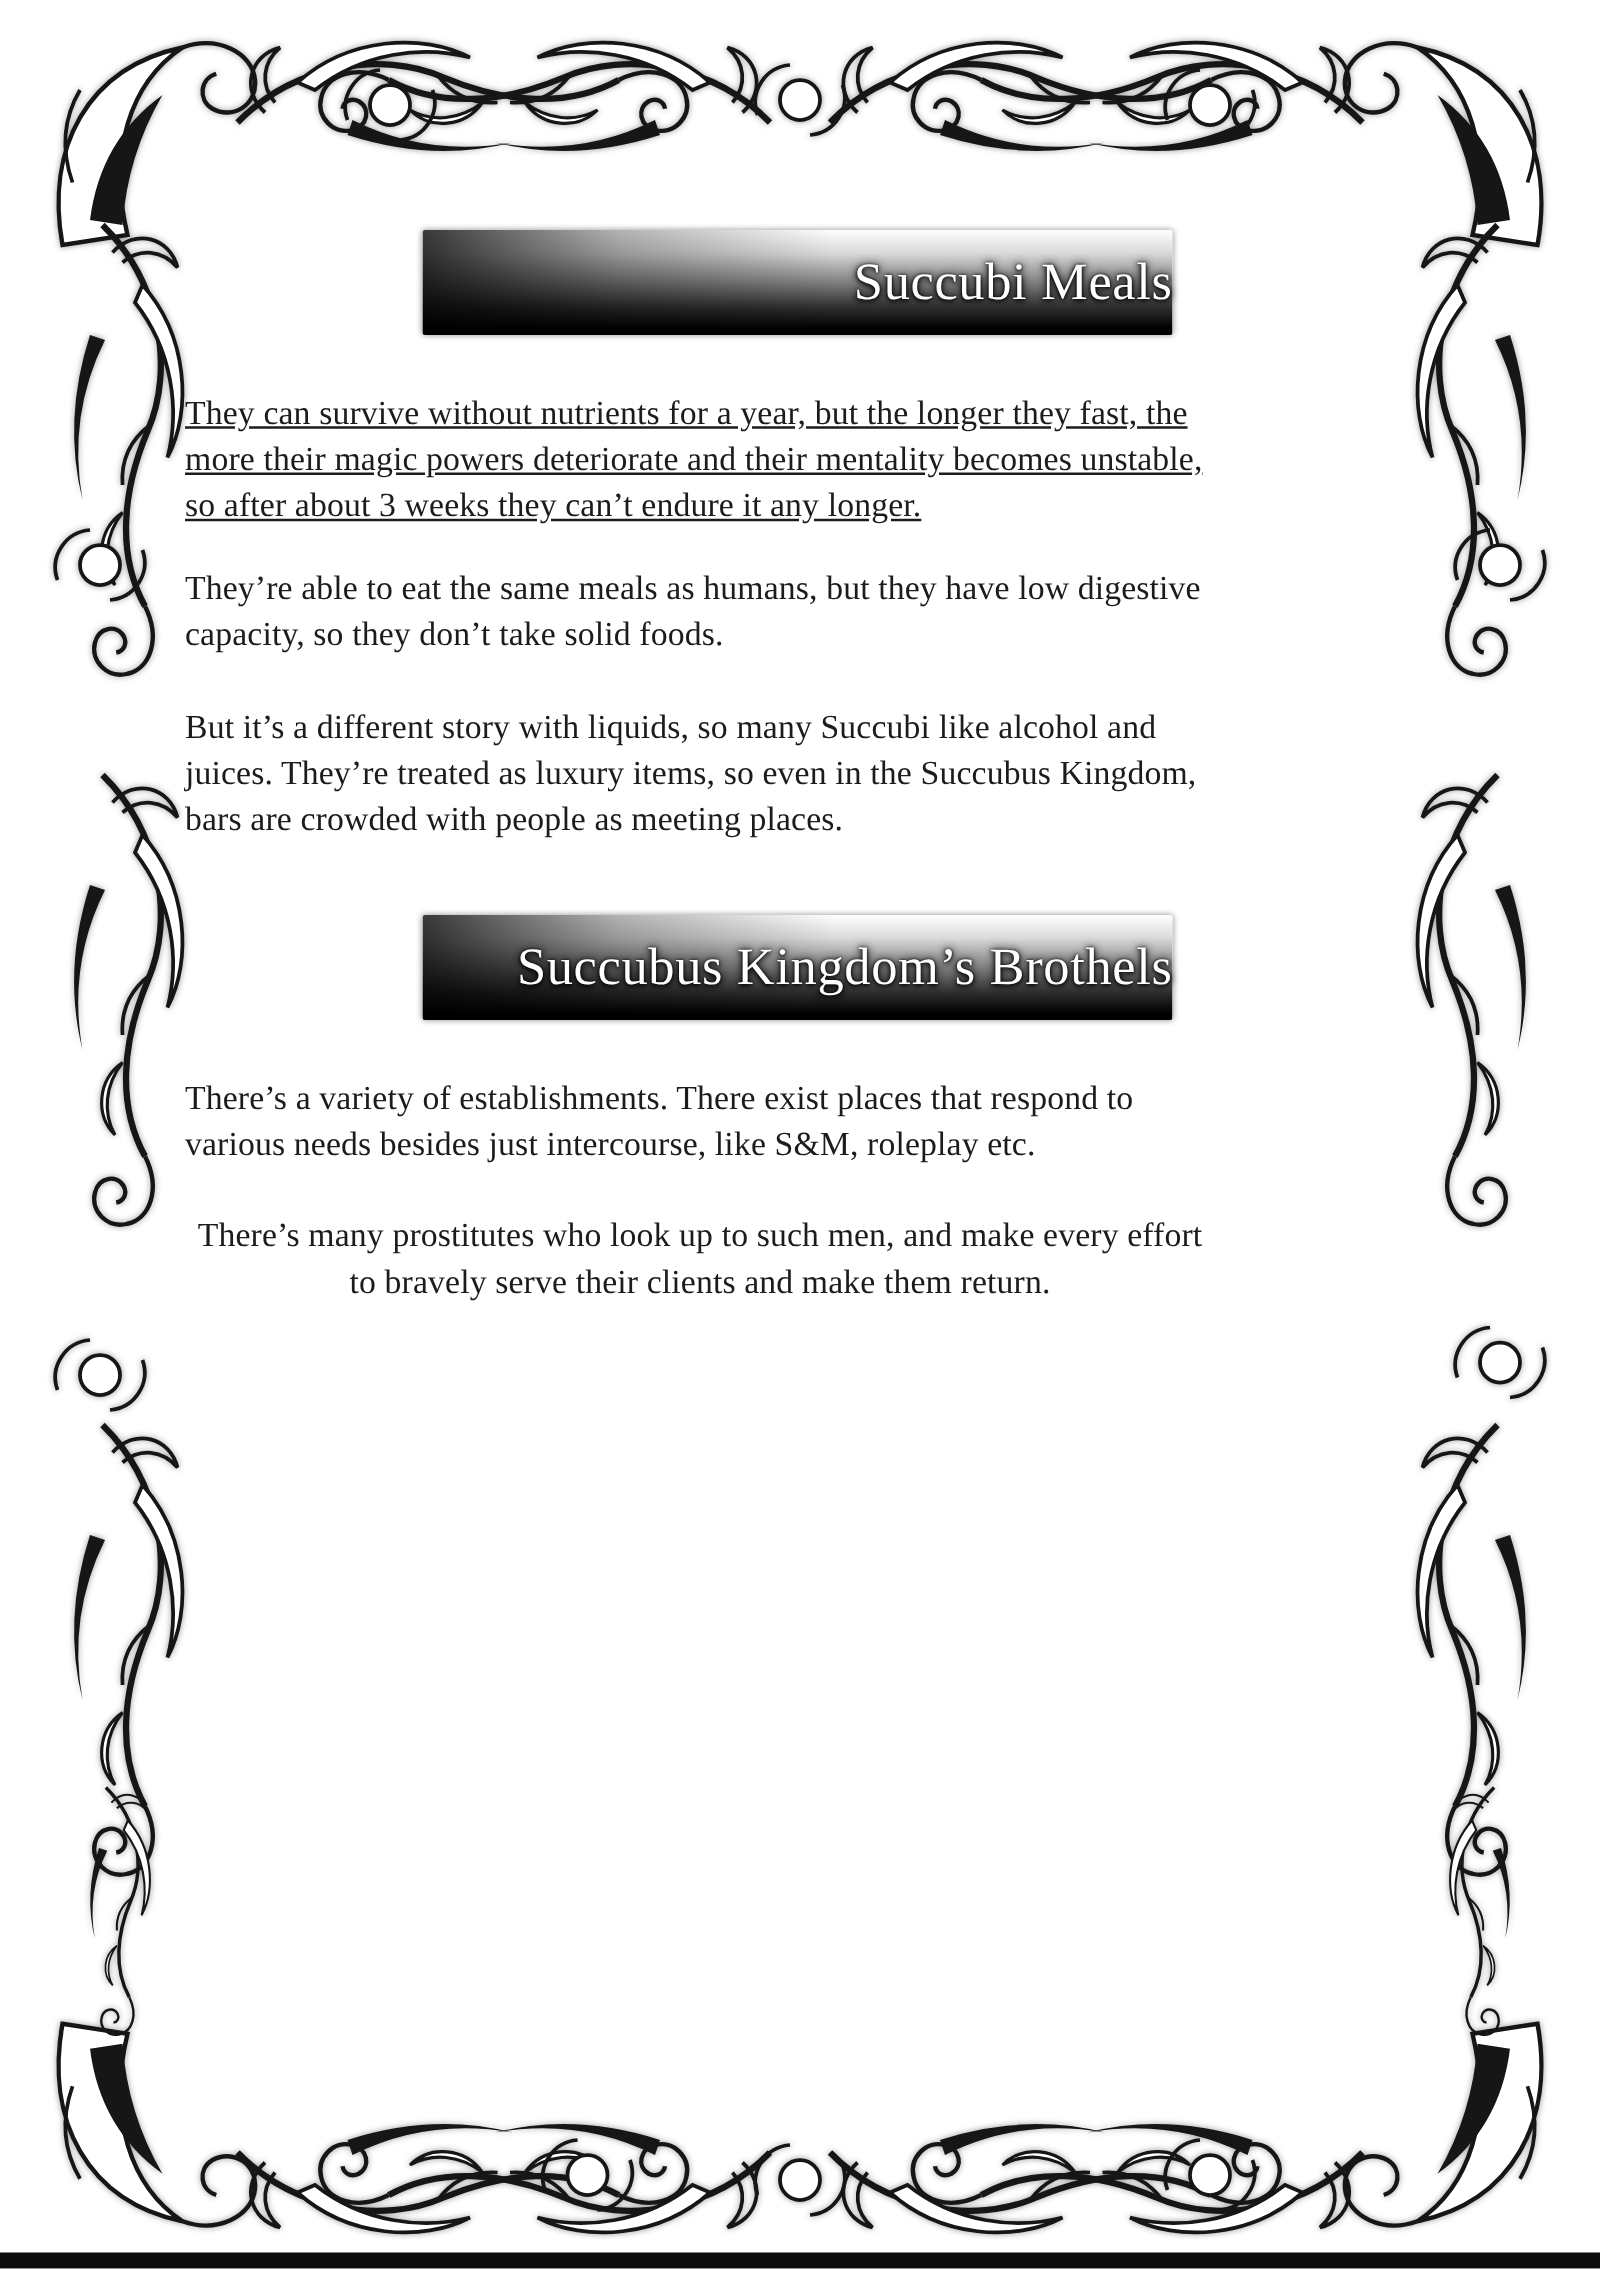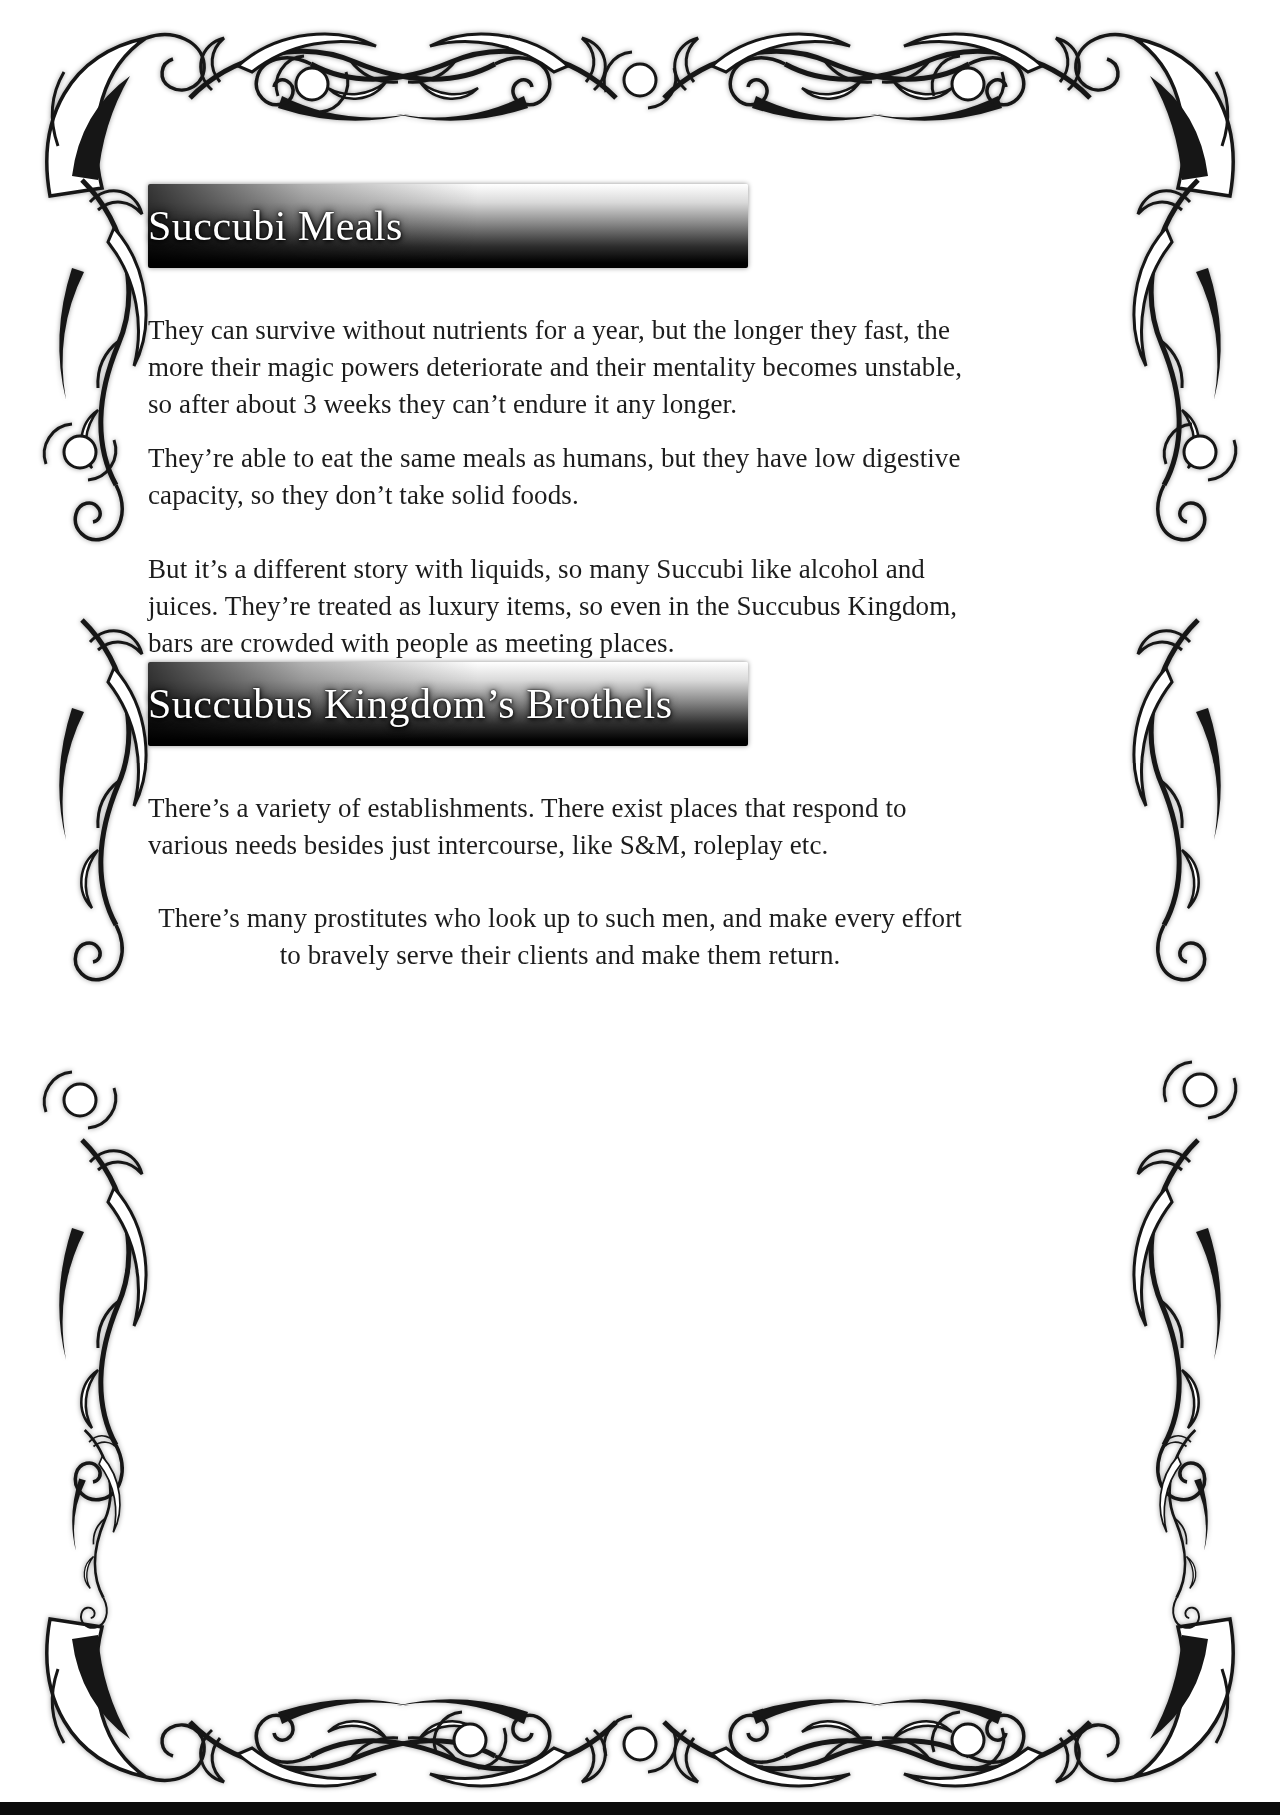--- a/index.html
+++ b/index.html
@@ -16,44 +16,44 @@
     pointer-events:none;
   }
   .scan-edge{
     position:absolute;left:0;right:0;bottom:0;height:13px;background:#0b0b0b;
   }
   .content{
     position:absolute;left:148px;top:184px;width:824px;
     color:#1c1c1c;
   }
   .banner{
-    width:600px;height:84px;
+    width:600px;height:84px;margin-left:190px;
     background:
       linear-gradient(to right, rgba(0,0,0,0.78) 0%, rgba(0,0,0,0.30) 26%, rgba(0,0,0,0) 55%),
       linear-gradient(to bottom, #ffffff 0%, #d9d9d9 22%, #8c8c8c 46%, #2e2e2e 74%, #000000 94%);
     border-radius:2px;
     box-shadow:0 0 5px rgba(0,0,0,0.45);
-    text-align:left;
+    text-align:right;
     color:#ffffff;
     font-size:42px;line-height:84px;
     letter-spacing:0.5px;
     text-shadow:0 0 8px rgba(0,0,0,0.95), 0 2px 4px rgba(0,0,0,0.85), 0 0 2px rgba(0,0,0,0.9);
     white-space:nowrap;
   }
   .banner.first{margin-bottom:44px;}
   .banner.second{margin-bottom:44px;}
   .content p{
     margin:0;
     font-size:27px;line-height:37px;
     letter-spacing:0.1px;
   }
   p.p1{margin-bottom:30px;}
-  p.p2{margin-bottom:17px;}
+  p.p2{margin-bottom:29px;text-decoration:underline;}
   p.p3{margin-bottom:37px;}
-  p.p4{}
+  p.p4{margin-bottom:58px;}
   p.p5{margin-bottom:34px;}
   p.p6{margin-bottom:36px;}
   p.p7{margin-bottom:27px;}
   p.p8{margin-bottom:0;text-align:center;}
 </style>
 </head>
 <body>
 
 <div class="page">
 

